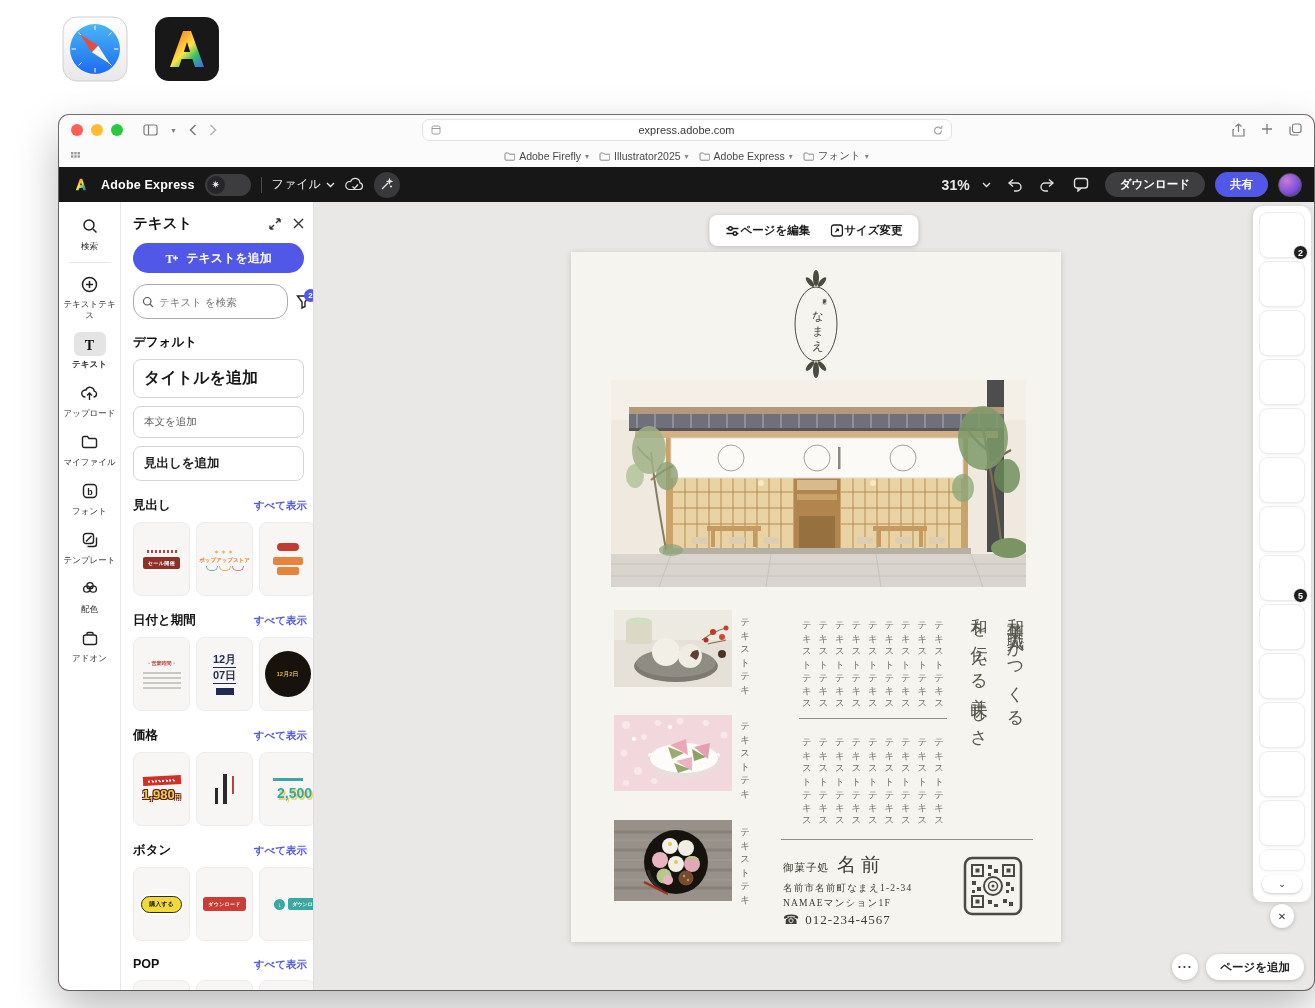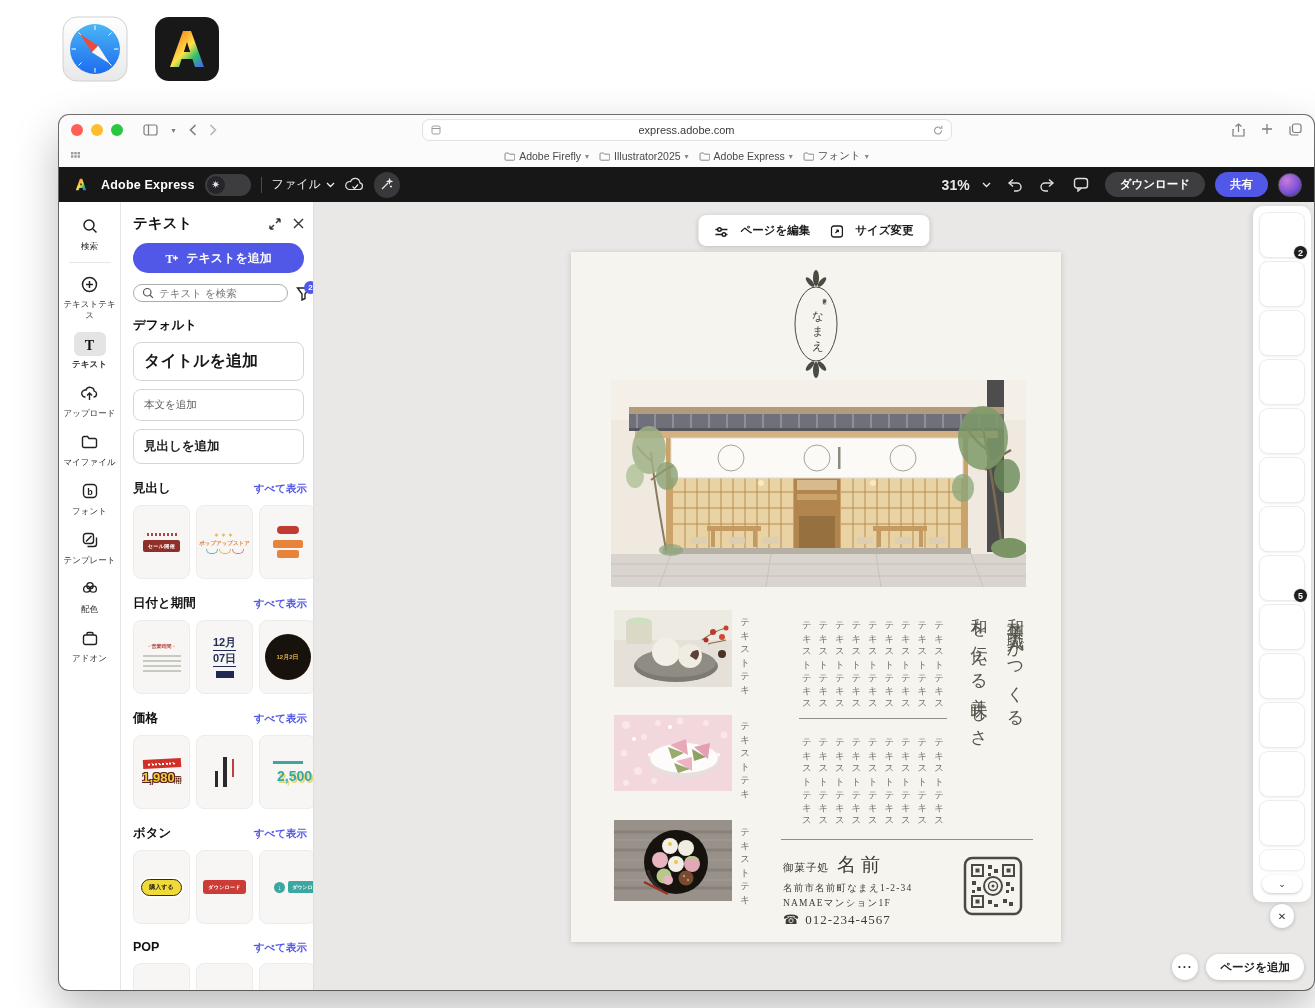--- a/index.html
+++ b/index.html
@@ -74,21 +74,21 @@
   
   .panel { width:193px; background:#fff; border-right:1px solid #dedede; flex:none;
     padding:12px 0 0 12px; overflow:hidden; position:relative; }
   .panel-head { display:flex; align-items:center; width:171px; margin-bottom:10px; }
   .panel-title { font-size:14.5px; font-weight:bold; color:#111; flex:1; }
   .panel-head .ph-ic { color:#333; margin-left:12px; }
   .add-text-btn { width:171px; height:30px; border-radius:15px; background:#5157e6; color:#fff;
     font-size:12px; font-weight:bold; display:flex; align-items:center; justify-content:center;
     gap:6px; border:none; cursor:pointer; font-family:inherit; }
   .search-row { display:flex; align-items:center; margin-top:11px; width:178px; }
-  .search-box { flex:1; height:18px; border:1.5px solid #ababab; border-radius:14px;
+  .search-box { flex:1; height:35px; border:1.5px solid #ababab; border-radius:14px;
     display:flex; align-items:center; padding:0 8px; gap:5px; background:#fff; }
   .search-box input { border:none; outline:none; width:100px; font-size:10.5px;
     font-family:inherit; color:#333; background:transparent; }
   .filter-wrap { position:relative; margin-left:8px; color:#222; }
   .filter-badge { position:absolute; top:-5px; right:-6px; width:13px; height:13px;
     border-radius:50%; background:#5157e6; color:#fff; font-size:8px; font-weight:bold;
     display:flex; align-items:center; justify-content:center; }
   .sec-h { font-size:12.5px; font-weight:bold; color:#111; margin:15px 0 8px; }
   .def-card { width:171px; border:1px solid #d6d6d3; border-radius:8px; background:#fff;
     padding:8px 10px; margin-bottom:8px; cursor:pointer; }
@@ -149,21 +149,21 @@
     display:flex; align-items:center; justify-content:center; flex:none; }
   .dl2-txt { background:#3aa8a0; color:#fff; font-size:5px; font-weight:bold; padding:3px 4px;
     border-radius:2px; white-space:nowrap; }
   .pop2 { text-align:center; line-height:1.2; }
 
   
   .canvas { flex:1; background:#e9e8e6; position:relative; overflow:hidden; }
   .canvas-toolbar { position:absolute; top:13px; left:50%; transform:translateX(-50%);
     background:#fff; border-radius:8px; padding:8px 16px; display:flex; gap:20px;
     align-items:center; box-shadow:0 1px 5px rgba(0,0,0,.18); }
-  .ct-item { display:flex; align-items:flex-end; gap:12px; font-size:11.5px; font-weight:bold;
+  .ct-item { display:flex; align-items:center; gap:1px; font-size:11.5px; font-weight:bold;
     color:#1c1c1c; cursor:pointer; }
 
   .doc { position:absolute; left:257px; top:50px; width:490px; height:690px; background:#f6f4ee;
     box-shadow:0 1px 6px rgba(0,0,0,.16); font-family:"Liberation Serif", serif; color:#57574d; }
   .logo { position:absolute; left:50%; top:16px; transform:translateX(-50%); width:64px; height:112px; }
   .logo-name { position:absolute; left:26px; top:34px; writing-mode:vertical-rl; font-size:11.5px;
     letter-spacing:2px; color:#3f3f37; }
   .logo-sub { position:absolute; left:38px; top:27px; writing-mode:vertical-rl; font-size:4px;
     letter-spacing:.5px; color:#3f3f37; }
   .storefront { position:absolute; left:40px; top:128px; width:415px; height:207px; overflow:hidden; }

